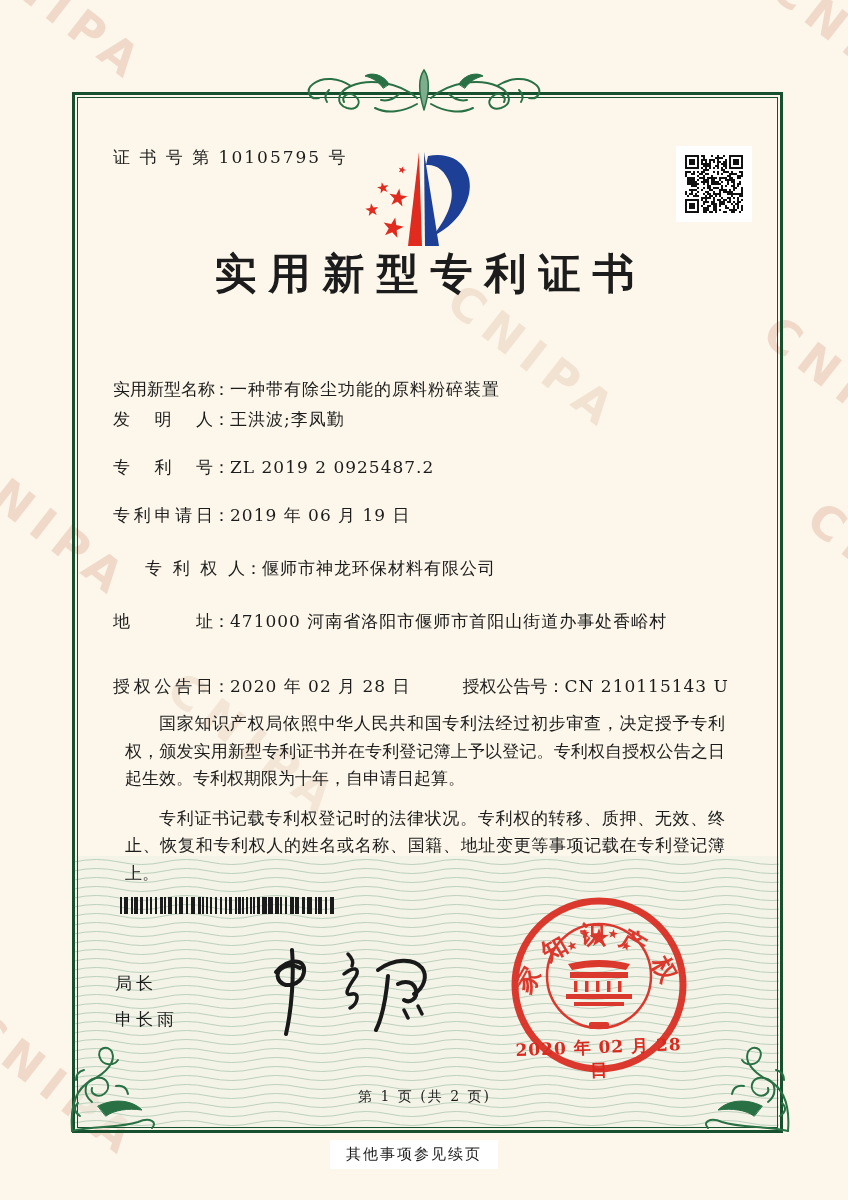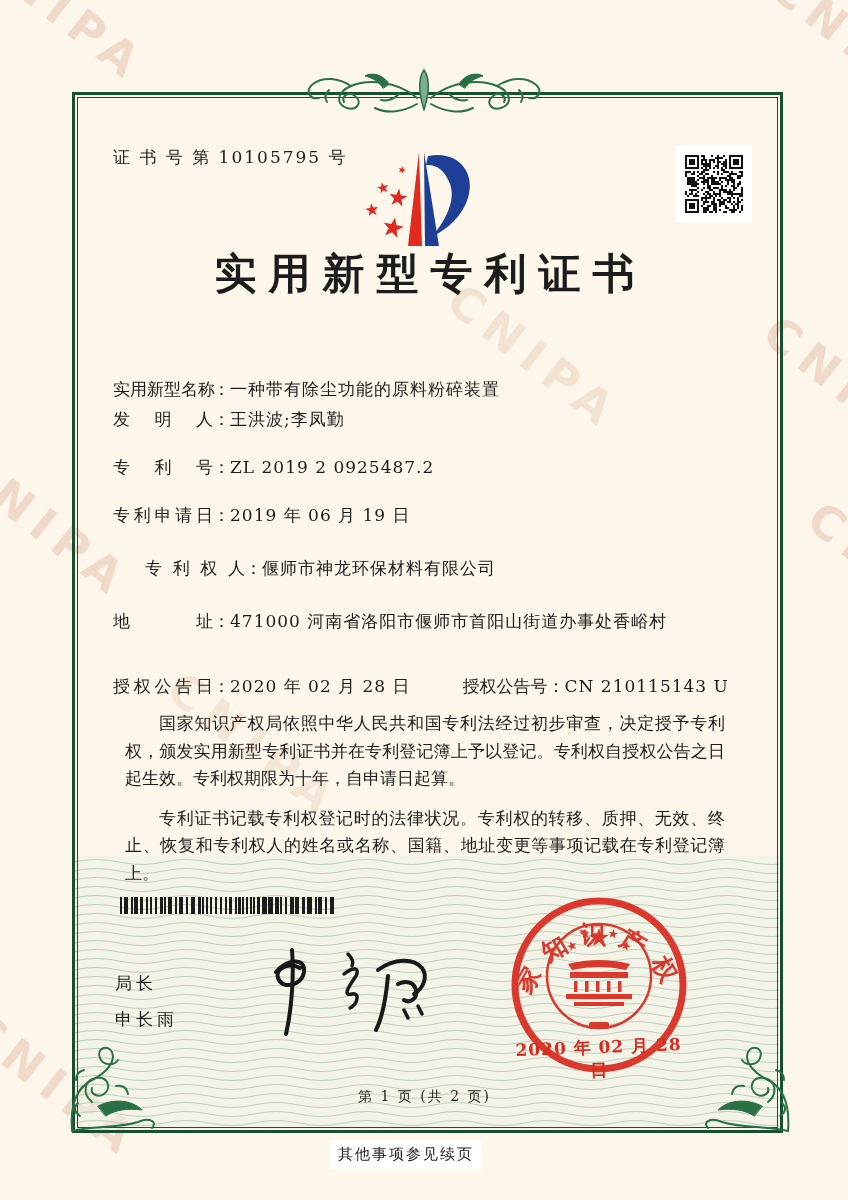--- a/index.html
+++ b/index.html
@@ -59,21 +59,21 @@
   .sig-name{position:absolute;left:115px;top:1008px;font-size:17px;letter-spacing:4px;}
   .sig-script{position:absolute;left:248px;top:946px;}
   .seal{position:absolute;left:506px;top:892px;}
   .seal-date{
     position:absolute;left:508px;top:1036px;width:182px;text-align:center;
     font-size:17px;color:#d92a1f;letter-spacing:1px;transform:rotate(-2deg);font-weight:bold;
   }
   .page-num{position:absolute;left:72px;top:1088px;width:705px;text-align:center;font-size:14px;letter-spacing:2px;}
   .cont-note{
     position:absolute;left:330px;top:1140px;background:#ffffff;
-    padding:5px 8px;font-size:15px;letter-spacing:2px;z-index:6;
+    padding:5px 16px;font-size:15px;letter-spacing:2px;z-index:6;
   }
 </style>
 </head>
 <body>
 
 <div class="page">
 
   <div class="wm wm1">CNIPA</div>
   <div class="wm wm2">CNIPA</div>
   <div class="wm wm3">CNIPA</div>

